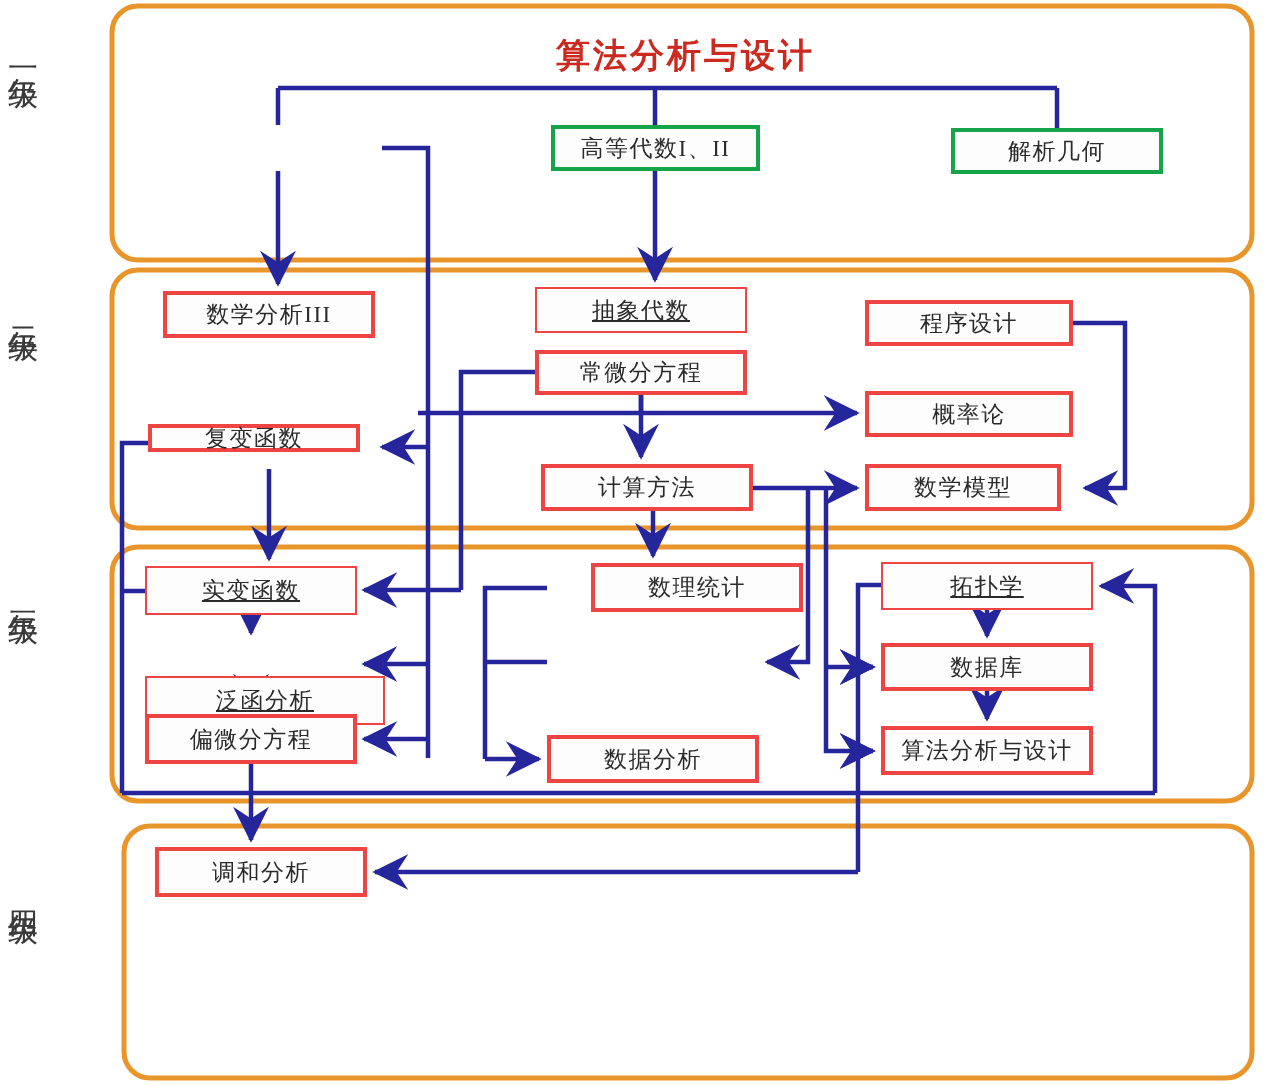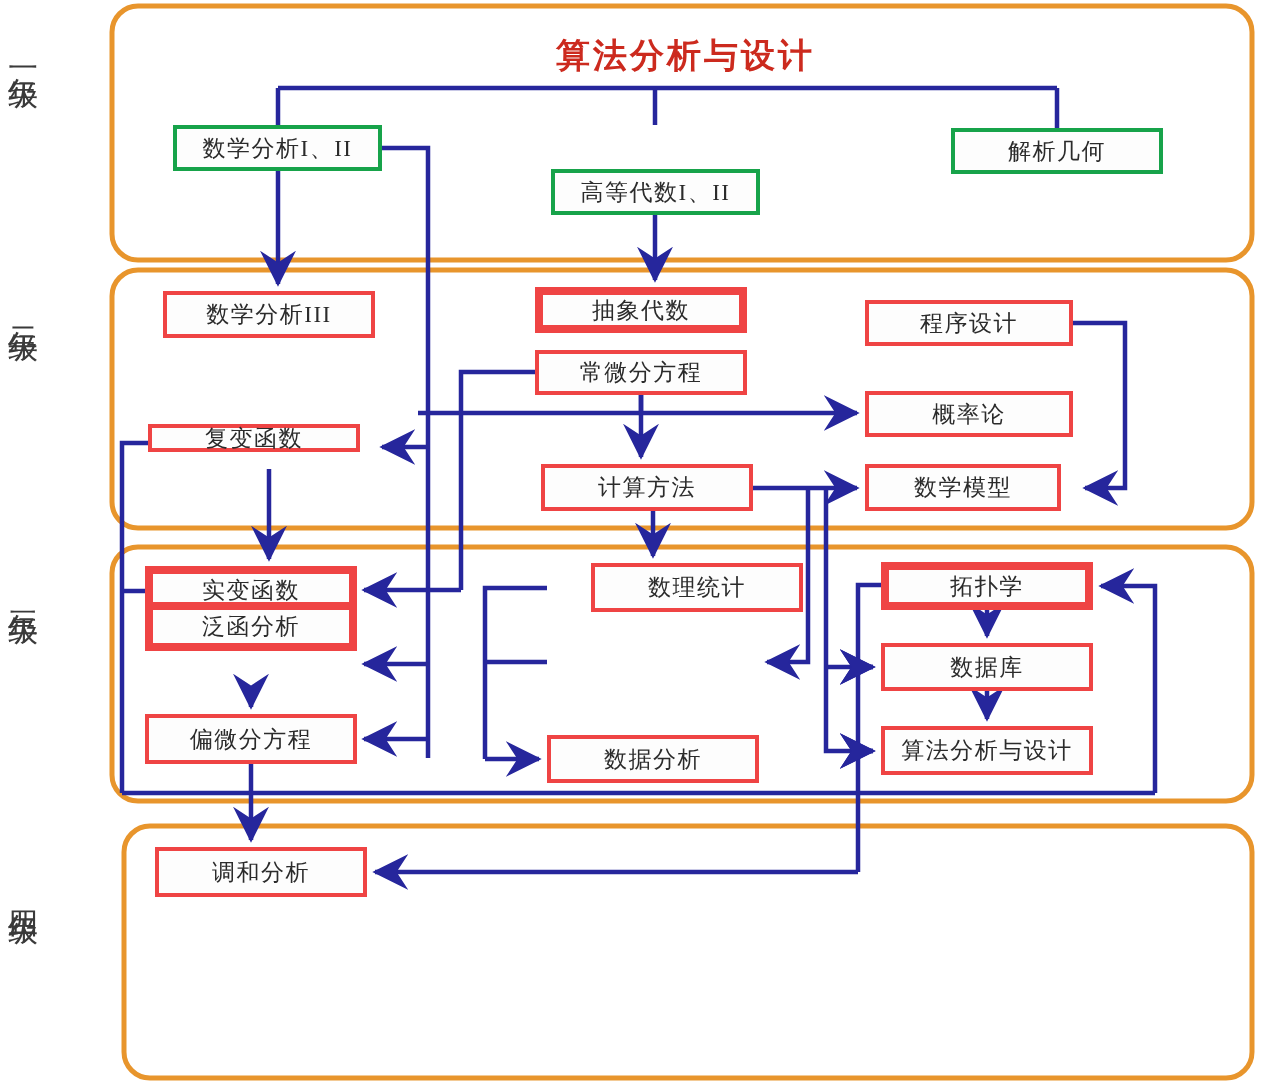--- a/index.html
+++ b/index.html
@@ -25,21 +25,21 @@
     justify-content:center;
     background:#fdfdfd;
     font-family:"Liberation Serif","DejaVu Serif",serif;
     font-size:23px;
     color:#2b2b2b;
     letter-spacing:1.5px;
     white-space:nowrap;
   }
   .node.black{border:4px solid #ef4444;}
   .node.green{border:4px solid #17a34a;}
-  .node.cyan{border:8px solid #ef4444;}
+  .node.cyan{border:2px solid #ef4444;text-decoration:underline;}
   .title{
     position:absolute;
     font-family:"Liberation Serif","DejaVu Serif",serif;
     font-size:34px;
     font-weight:bold;
     color:#cc2a1e;
     letter-spacing:3px;
     white-space:nowrap;
   }
 </style>
@@ -132,35 +132,34 @@
     </g>
   </svg>
 
   <div class="title" style="left:556px; top:33px;">算法分析与设计</div>
 
   <div class="yearlabel" style="left:8px; top:52px;">一年级</div>
   <div class="yearlabel" style="left:8px; top:305px;">二年级</div>
   <div class="yearlabel" style="left:8px; top:588px;">三年级</div>
   <div class="yearlabel" style="left:8px; top:888px;">四年级</div>
 
-  <div class="node green" style="left:173px; top:125px; width:209px; height:46px;">数学分析I、II</div>
-  <div class="node green" style="left:551px; top:125px; width:209px; height:46px;margin-top:44px;">高等代数I、II</div>
+  <div class="node green" style="left:551px; top:125px; width:209px; height:46px;">高等代数I、II</div>
   <div class="node green" style="left:951px; top:128px; width:212px; height:46px;">解析几何</div>
 
   <div class="node black" style="left:163px; top:291px; width:212px; height:47px;">数学分析III</div>
   <div class="node cyan" style="left:535px; top:287px; width:212px; height:46px;">抽象代数</div>
   <div class="node black" style="left:535px; top:350px; width:212px; height:45px;">常微分方程</div>
   <div class="node black" style="left:865px; top:300px; width:208px; height:46px;">程序设计</div>
   <div class="node black" style="left:148px; top:424px; width:212px; height:28px;">复变函数</div>
   <div class="node black" style="left:865px; top:391px; width:208px; height:46px;">概率论</div>
   <div class="node black" style="left:535px; top:464px; width:212px; height:47px;margin-left:6px;">计算方法</div>
   <div class="node black" style="left:865px; top:464px; width:196px; height:47px;">数学模型</div>
 
   <div class="node cyan" style="left:145px; top:566px; width:212px; height:49px;">实变函数</div>
-  <div class="node cyan" style="left:145px; top:602px; width:212px; height:49px;">泛函分析</div>
+  <div class="node cyan" style="left:145px; top:676px; width:240px; height:49px;">泛函分析</div>
   <div class="node black" style="left:145px; top:714px; width:212px; height:50px;">偏微分方程</div>
   <div class="node black" style="left:547px; top:563px; width:212px; height:49px;margin-left:44px;">数理统计</div>
   <div class="node black" style="left:547px; top:735px; width:212px; height:48px;">数据分析</div>
   <div class="node cyan" style="left:881px; top:562px; width:212px; height:48px;">拓扑学</div>
   <div class="node black" style="left:881px; top:643px; width:212px; height:48px;">数据库</div>
   <div class="node black" style="left:881px; top:726px; width:212px; height:49px;">算法分析与设计</div>
 
   <div class="node black" style="left:155px; top:847px; width:212px; height:50px;">调和分析</div>
 
 </div>

